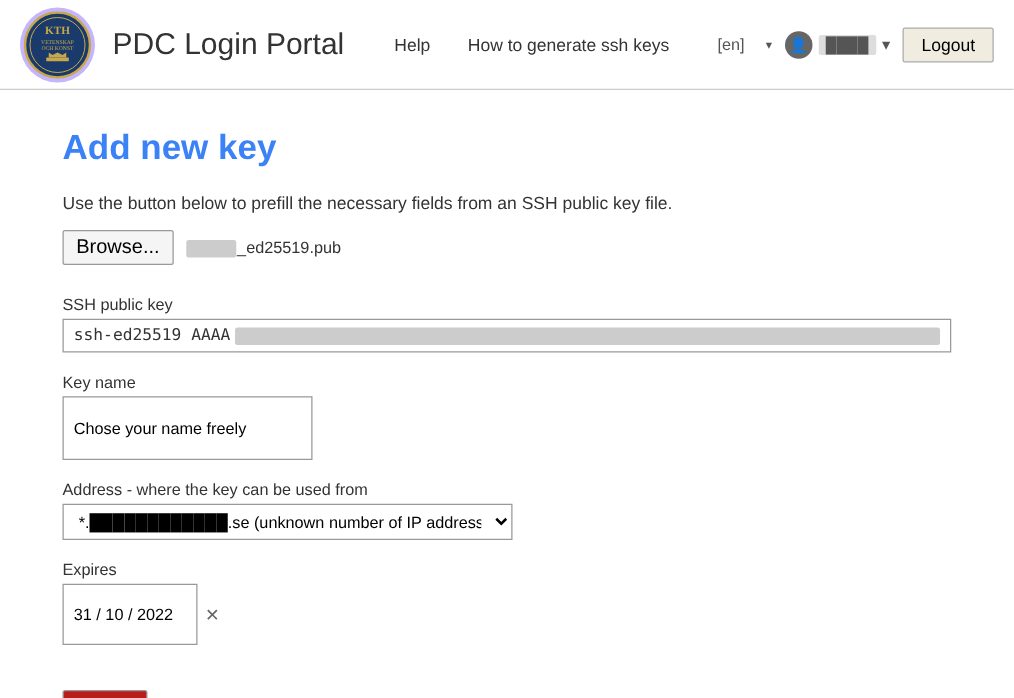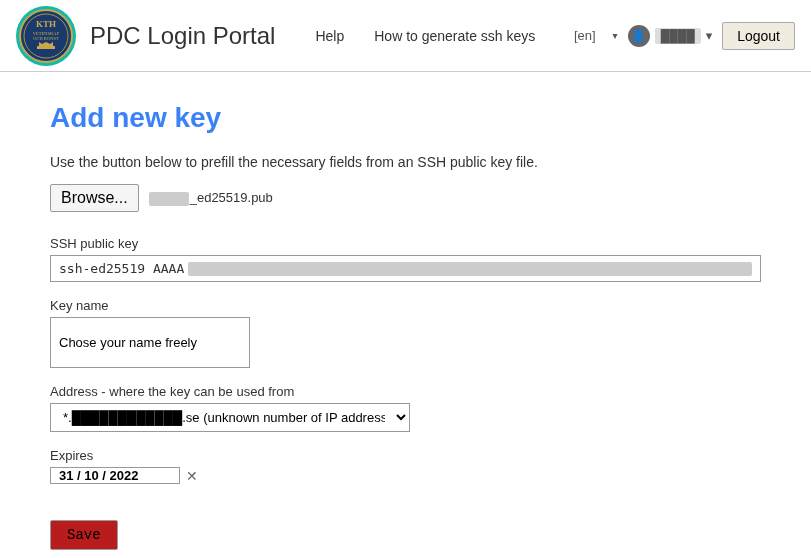--- a/index.html
+++ b/index.html
@@ -10,21 +10,21 @@
       display: flex;
       align-items: center;
       border-bottom: 1px solid #ccc;
       padding: 0 16px;
       height: 72px;
       background: #fff;
     }
     .header-logo {
       width: 60px;
       height: 60px;
-      background: #14b8a6;
+      background: #c4b5fd;
       border-radius: 50%;
       display: flex;
       align-items: center;
       justify-content: center;
       margin-right: 14px;
       flex-shrink: 0;
       overflow: hidden;
     }
     .header-title {
       font-size: 24px;
@@ -188,24 +188,23 @@
       cursor: pointer;
       appearance: auto;
     }
     .expires-row {
       display: flex;
       align-items: center;
       gap: 6px;
     }
     .expires-input {
       border: 1px solid #999;
-      padding: 0 8px;
-      font-size: 13px;
-      width: 130px;
-      font-weight: bold;
+      padding: 16px 8px;
+      font-size: 13px;
+      width: 108px;
     }
     .clear-date {
       cursor: pointer;
       color: #666;
       font-size: 14px;
     }
 
     
     .save-btn {
       border: 1px solid #999;

